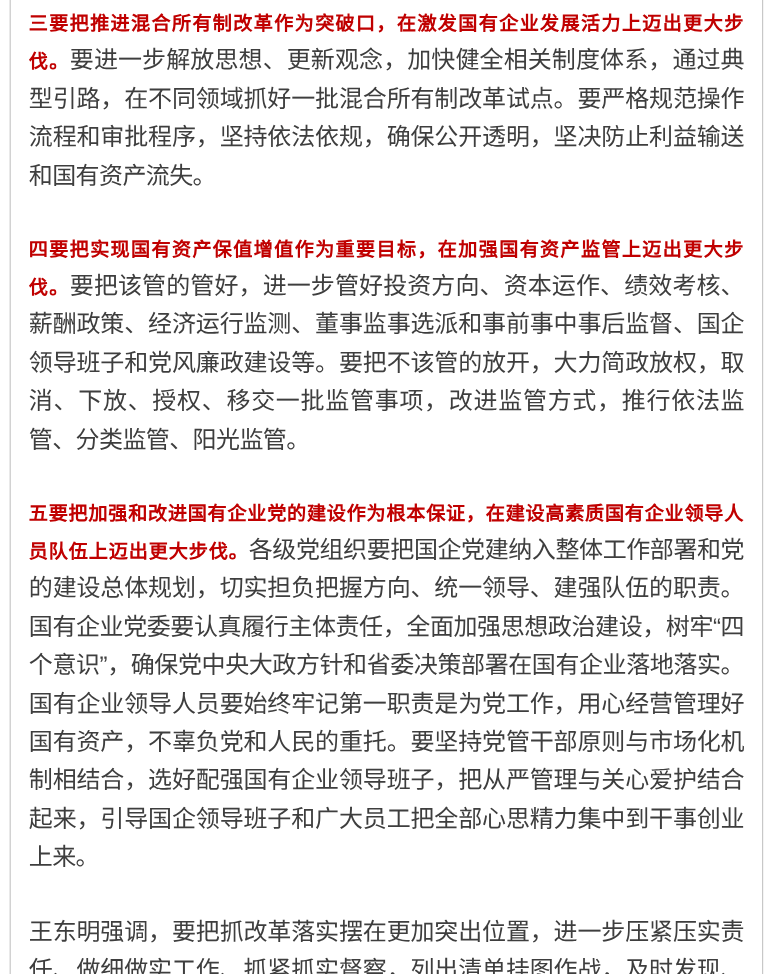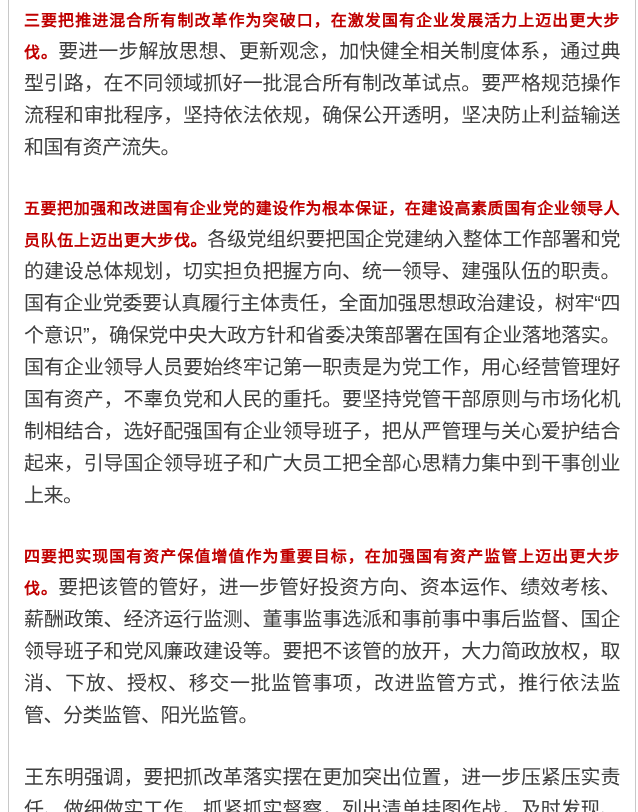--- a/index.html
+++ b/index.html
@@ -41,19 +41,19 @@
     letter-spacing: -0.5px;
   }
 </style>
 </head>
 <body style="background: rgb(255, 255, 255);">
 
 <div class="frame">
 
   <p class="para"><span class="lead">三要把推进混合所有制改革作为突破口，在激发国有企业发展活力上迈出更大步伐。</span><span class="body-text">要进一步解放思想、更新观念，加快健全相关制度体系，通过典型引路，在不同领域抓好一批混合所有制改革试点。要严格规范操作流程和审批程序，坚持依法依规，确保公开透明，坚决防止利益输送和国有资产流失。</span></p>
 
+  <p class="para"><span class="lead">四要把实现国有资产保值增值作为重要目标，在加强国有资产监管上迈出更大步伐。</span><span class="body-text">要把该管的管好，进一步管好投资方向、资本运作、绩效考核、薪酬政策、经济运行监测、董事监事选派和事前事中事后监督、国企领导班子和党风廉政建设等。要把不该管的放开，大力简政放权，取消、下放、授权、移交一批监管事项，改进监管方式，推行依法监管、分类监管、阳光监管。</span></p>
+
   <p class="para"><span class="lead">五要把加强和改进国有企业党的建设作为根本保证，在建设高素质国有企业领导人员队伍上迈出更大步伐。</span><span class="body-text">各级党组织要把国企党建纳入整体工作部署和党的建设总体规划，切实担负把握方向、统一领导、建强队伍的职责。国有企业党委要认真履行主体责任，全面加强思想政治建设，树牢“四个意识”，确保党中央大政方针和省委决策部署在国有企业落地落实。国有企业领导人员要始终牢记第一职责是为党工作，用心经营管理好国有资产，不辜负党和人民的重托。要坚持党管干部原则与市场化机制相结合，选好配强国有企业领导班子，把从严管理与关心爱护结合起来，引导国企领导班子和广大员工把全部心思精力集中到干事创业上来。</span></p>
-
-  <p class="para"><span class="lead">四要把实现国有资产保值增值作为重要目标，在加强国有资产监管上迈出更大步伐。</span><span class="body-text">要把该管的管好，进一步管好投资方向、资本运作、绩效考核、薪酬政策、经济运行监测、董事监事选派和事前事中事后监督、国企领导班子和党风廉政建设等。要把不该管的放开，大力简政放权，取消、下放、授权、移交一批监管事项，改进监管方式，推行依法监管、分类监管、阳光监管。</span></p>
 
   <p class="para"><span class="lead"></span><span class="body-text">王东明强调，要把抓改革落实摆在更加突出位置，进一步压紧压实责任、做细做实工作、抓紧抓实督察，列出清单挂图作战，及时发现、总结、推广基层创新举措和鲜活经验，以“三严三实”精神推动国资国企改革各项决策部署落地见效。</span></p>
 
 </div>
 
 </body></html>

